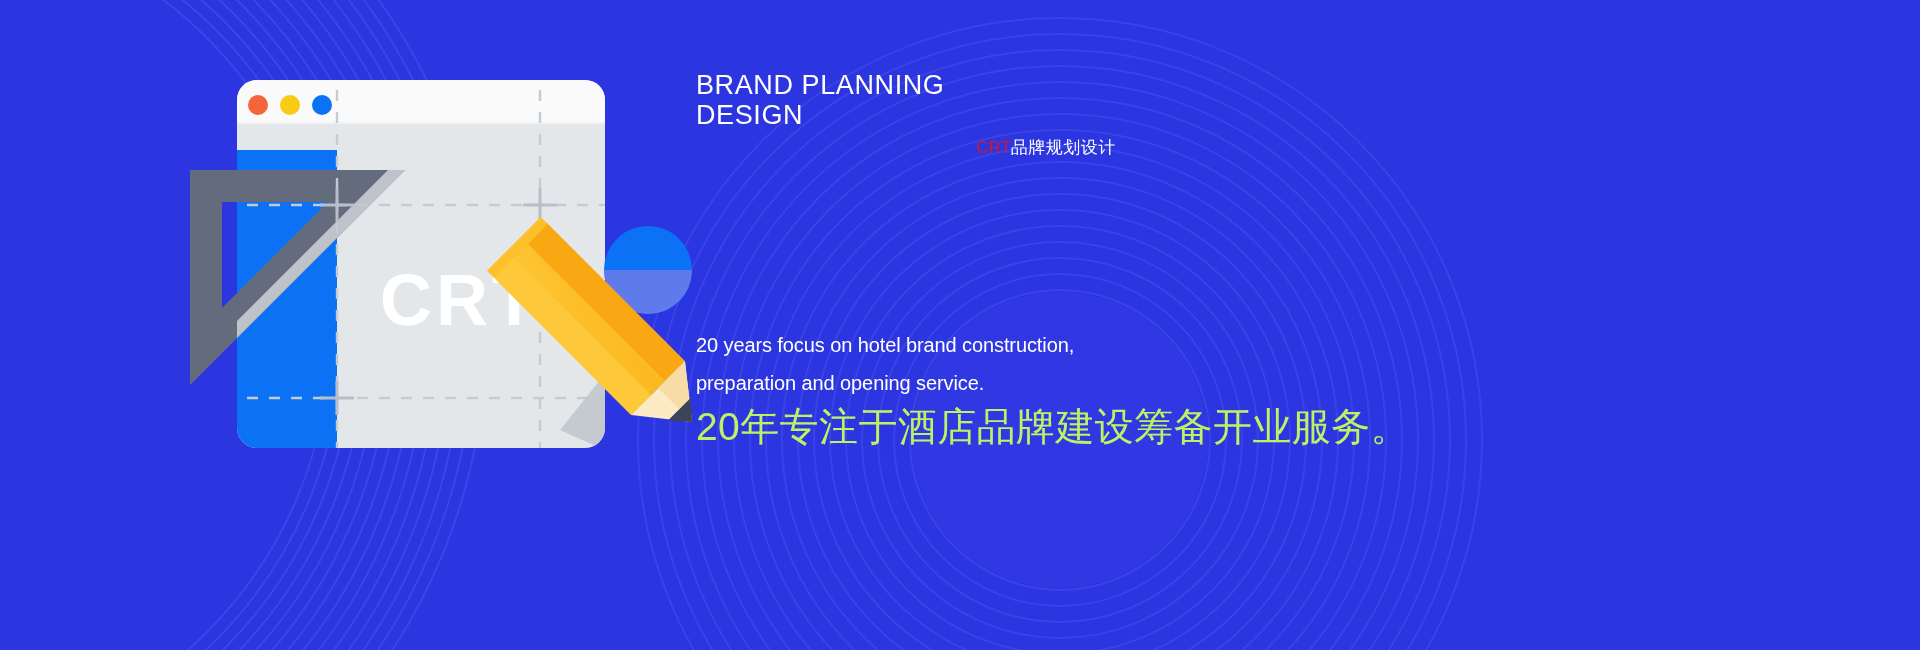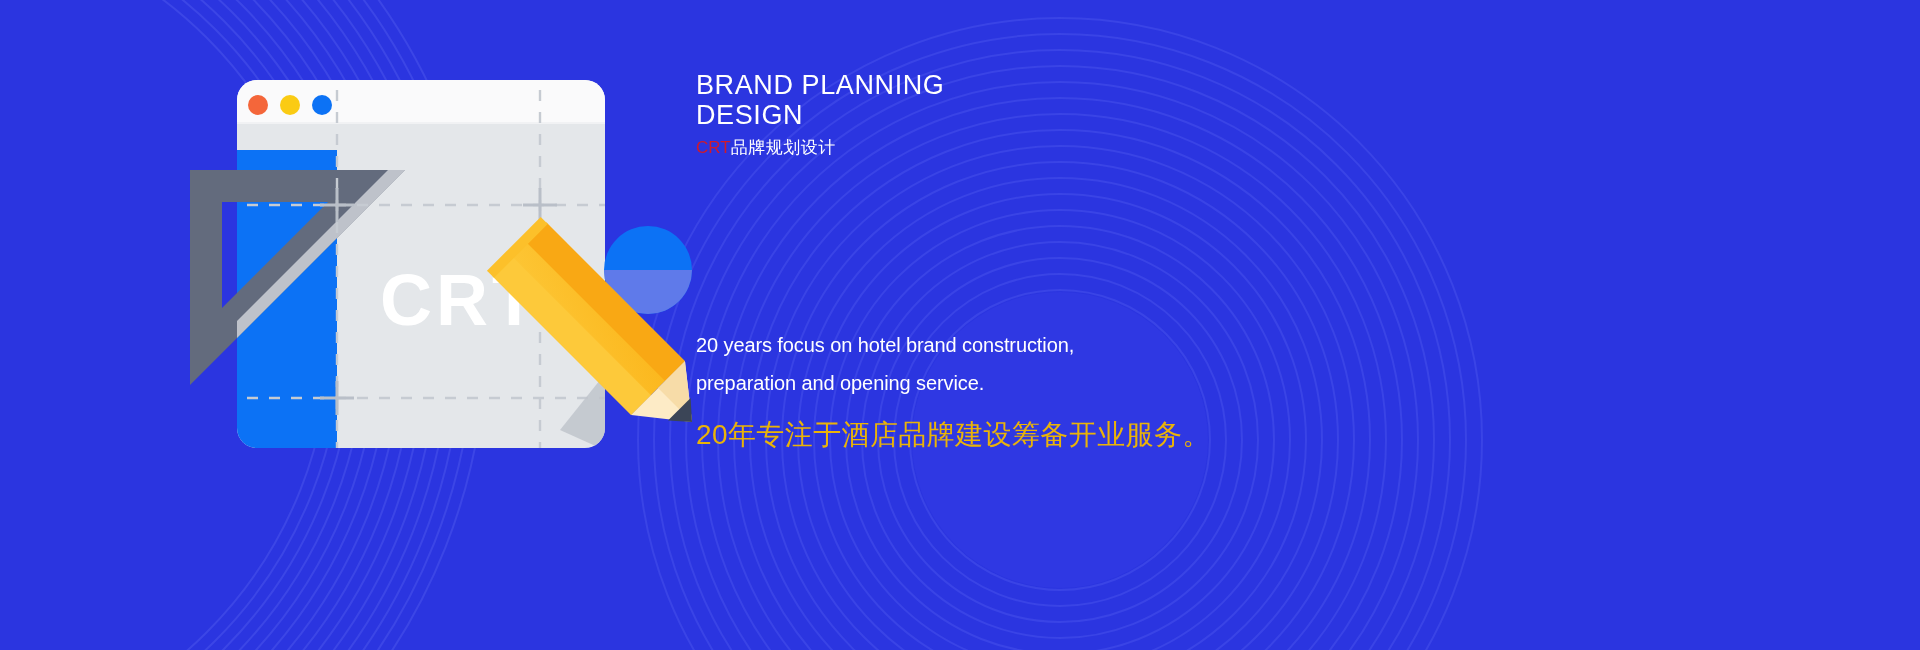--- a/index.html
+++ b/index.html
@@ -49,40 +49,41 @@
   }
 
   .heading-cn {
     margin-top:7px;
     font-size:17px;
     letter-spacing:0.5px;
     line-height:22px;
     color:#FFFFFF;
     font-weight:400;
     white-space:nowrap;
+    text-align:center;
   }
   .heading-cn .brand-mark {
     color:#D01A2B;
     letter-spacing:0px;
   }
 
   #tagline-group { position:absolute; left:0; top:326px; width:760px; }
 
   .tagline-en {
     color:#FFFFFF;
     font-size:20px;
     line-height:38px;
     font-weight:400;
     letter-spacing:-0.1px;
     white-space:pre-line;
   }
   .tagline-cn {
-    margin-top:14px;
-    color:#eab308;
-    font-size:28px;
+    margin-top:6px;
+    color:#bef264;
+    font-size:39px;
     line-height:38px;
     font-weight:400;
     letter-spacing:0.4px;
     white-space:nowrap;
   }
 </style>
 </head>
 <body>
 
 <div id="banner">

